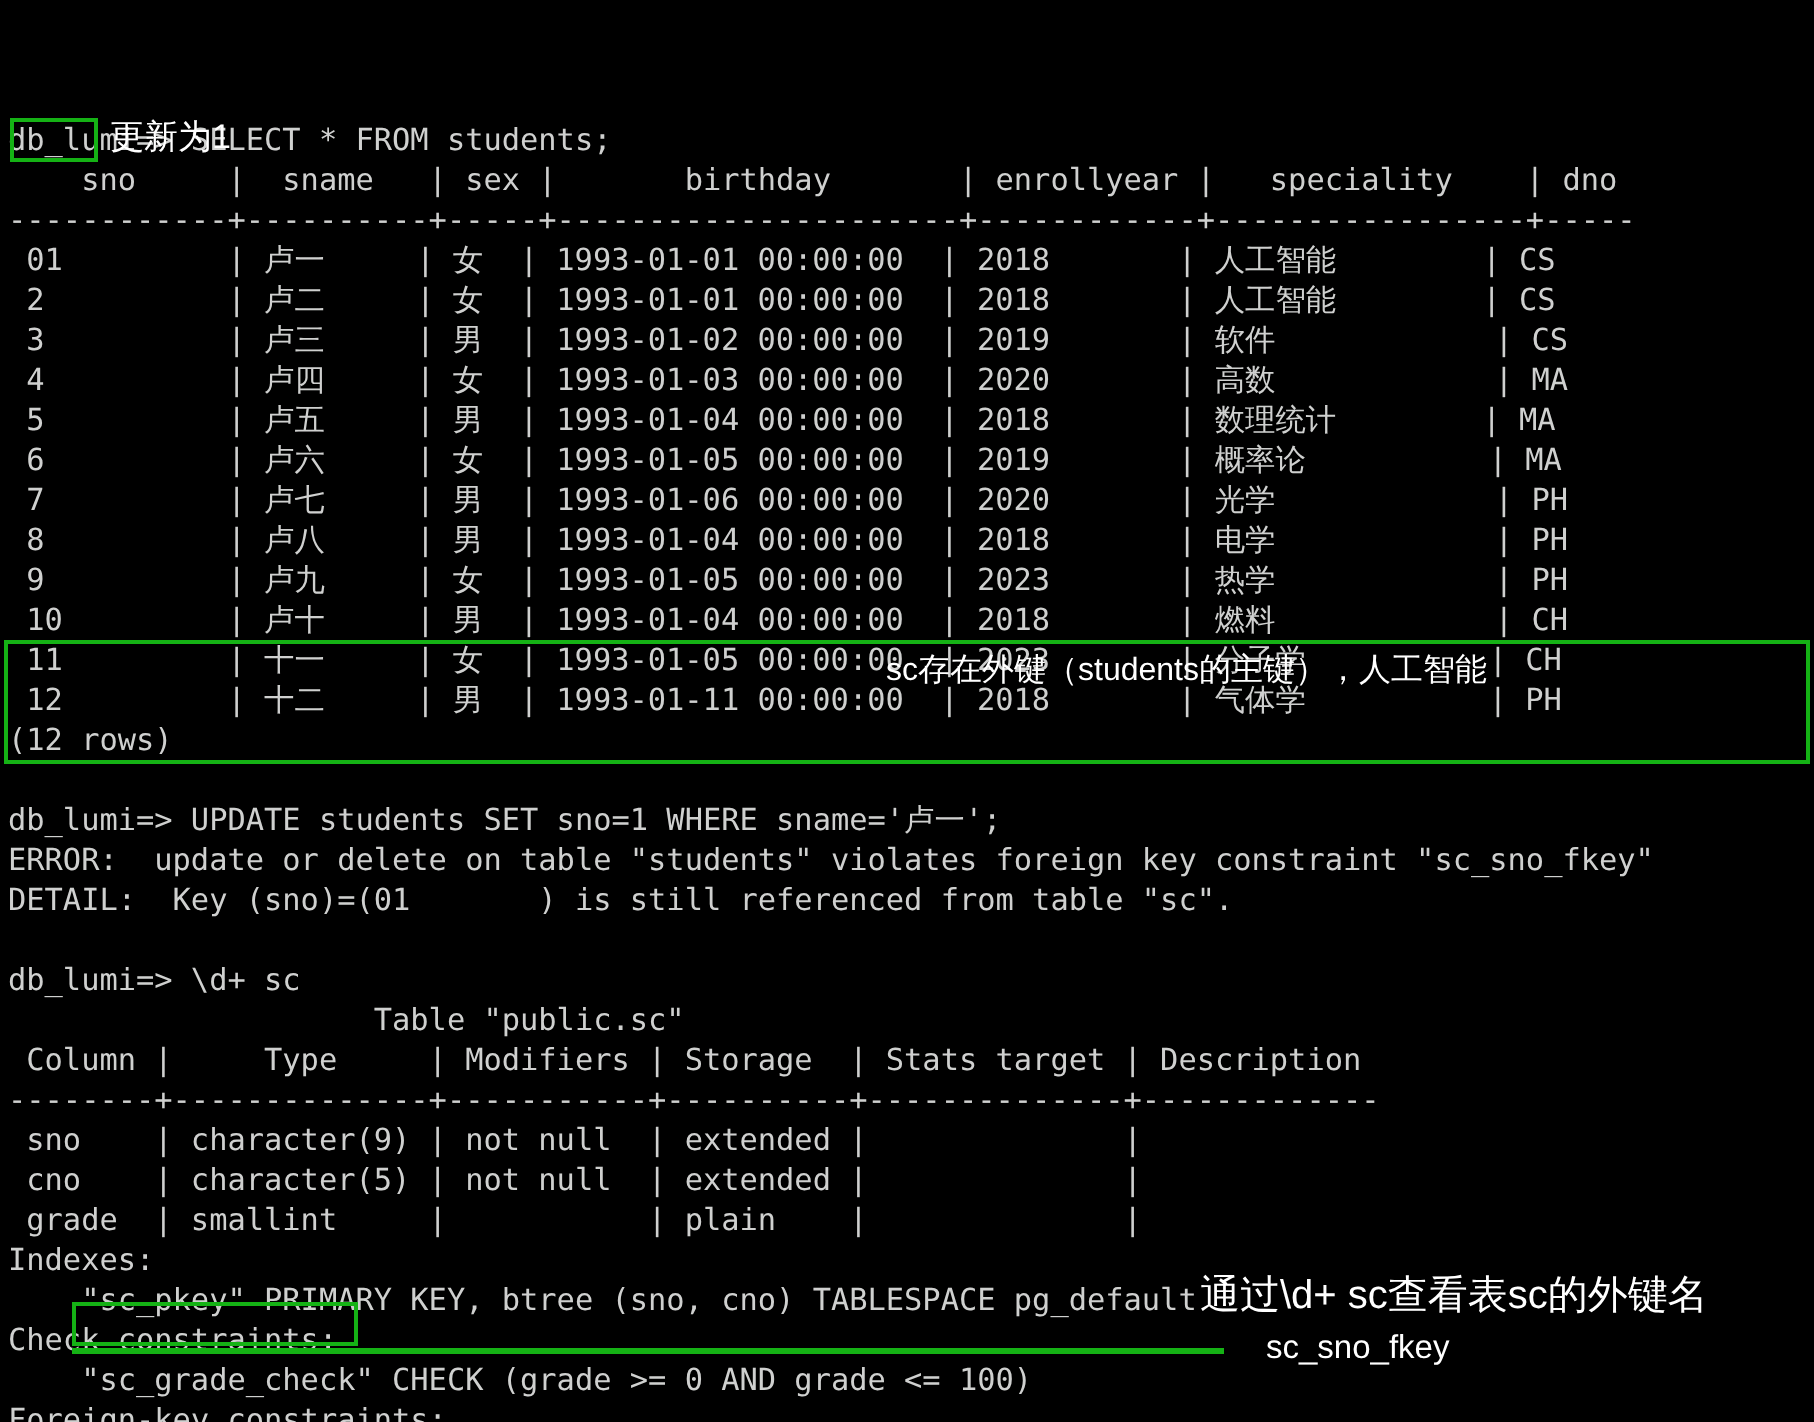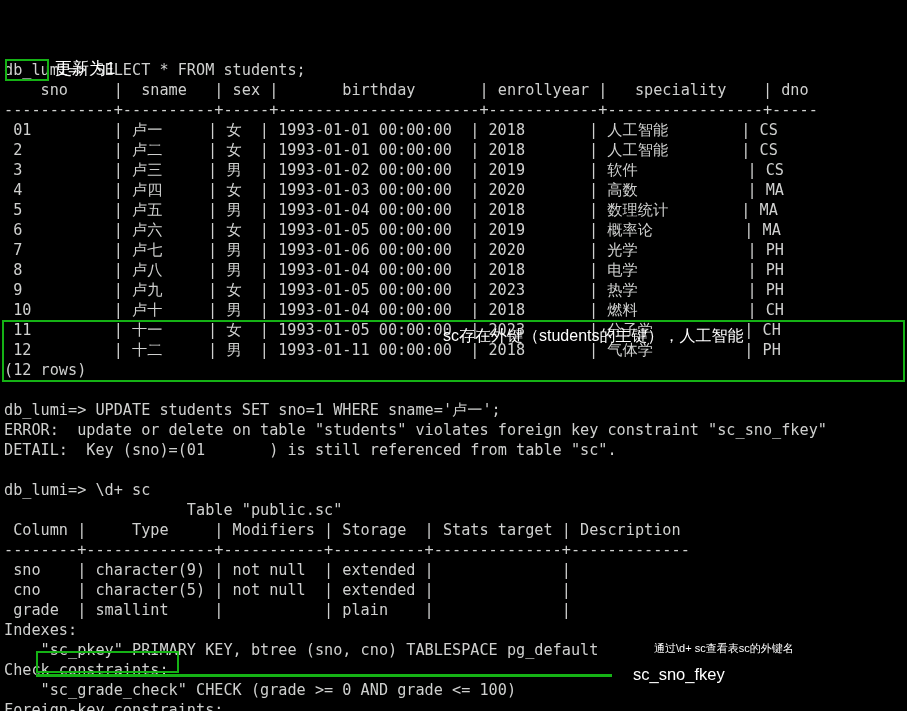--- a/index.html
+++ b/index.html
@@ -54,21 +54,21 @@
   }
   
   #box-sno-01    { left: 5px;   top: 59px;  width: 44px;  height: 22px; }
   #anno-update-1 { left: 55px;  top: 59px;  font-size: 17px; line-height: 20px; }
 
   #box-error     { left: 2px;   top: 320px; width: 903px; height: 62px; }
   #anno-fk-fail  { left: 443px; top: 326px; font-size: 16px; line-height: 20px; }
 
   #box-fkey      { left: 36px;  top: 651px; width: 143px; height: 22px; }
   #rule-fkey     { left: 36px;  top: 674px; width: 576px; height: 3px; }
-  #anno-dplus-1  { left: 654px; top: 637px; font-size: 11px; line-height: 22px; }
+  #anno-dplus-1  { left: 600px; top: 637px; font-size: 20px; line-height: 22px; }
   #anno-dplus-2  { left: 633px; top: 663px; font-size: 16.5px; line-height: 22px; }
 </style>
 </head>
 <body>
 
 <div id="terminal">
 
   <div id="terminal-output"><span class="term-line">db_lumi=&gt; SELECT * FROM students;</span><span class="term-line">    sno     |  sname   | sex |       birthday       | enrollyear |   speciality    | dno</span><span class="term-line">------------+----------+-----+----------------------+------------+-----------------+-----</span><span class="term-line"> 01         | 卢一     | 女  | 1993-01-01 00:00:00  | 2018       | 人工智能        | CS</span><span class="term-line"> 2          | 卢二     | 女  | 1993-01-01 00:00:00  | 2018       | 人工智能        | CS</span><span class="term-line"> 3          | 卢三     | 男  | 1993-01-02 00:00:00  | 2019       | 软件            | CS</span><span class="term-line"> 4          | 卢四     | 女  | 1993-01-03 00:00:00  | 2020       | 高数            | MA</span><span class="term-line"> 5          | 卢五     | 男  | 1993-01-04 00:00:00  | 2018       | 数理统计        | MA</span><span class="term-line"> 6          | 卢六     | 女  | 1993-01-05 00:00:00  | 2019       | 概率论          | MA</span><span class="term-line"> 7          | 卢七     | 男  | 1993-01-06 00:00:00  | 2020       | 光学            | PH</span><span class="term-line"> 8          | 卢八     | 男  | 1993-01-04 00:00:00  | 2018       | 电学            | PH</span><span class="term-line"> 9          | 卢九     | 女  | 1993-01-05 00:00:00  | 2023       | 热学            | PH</span><span class="term-line"> 10         | 卢十     | 男  | 1993-01-04 00:00:00  | 2018       | 燃料            | CH</span><span class="term-line"> 11         | 十一     | 女  | 1993-01-05 00:00:00  | 2023       | 分子学          | CH</span><span class="term-line"> 12         | 十二     | 男  | 1993-01-11 00:00:00  | 2018       | 气体学          | PH</span><span class="term-line">(12 rows)</span><span class="term-line"></span><span class="term-line">db_lumi=&gt; UPDATE students SET sno=1 WHERE sname='卢一';</span><span class="term-line">ERROR:  update or delete on table "students" violates foreign key constraint "sc_sno_fkey"</span><span class="term-line">DETAIL:  Key (sno)=(01       ) is still referenced from table "sc".</span><span class="term-line"></span><span class="term-line">db_lumi=&gt; \d+ sc</span><span class="term-line">                    Table "public.sc"</span><span class="term-line"> Column |     Type     | Modifiers | Storage  | Stats target | Description</span><span class="term-line">--------+--------------+-----------+----------+--------------+-------------</span><span class="term-line"> sno    | character(9) | not null  | extended |              |</span><span class="term-line"> cno    | character(5) | not null  | extended |              |</span><span class="term-line"> grade  | smallint     |           | plain    |              |</span><span class="term-line">Indexes:</span><span class="term-line">    "sc_pkey" PRIMARY KEY, btree (sno, cno) TABLESPACE pg_default</span><span class="term-line">Check constraints:</span><span class="term-line">    "sc_grade_check" CHECK (grade &gt;= 0 AND grade &lt;= 100)</span><span class="term-line">Foreign-key constraints:</span></div>
 
   

